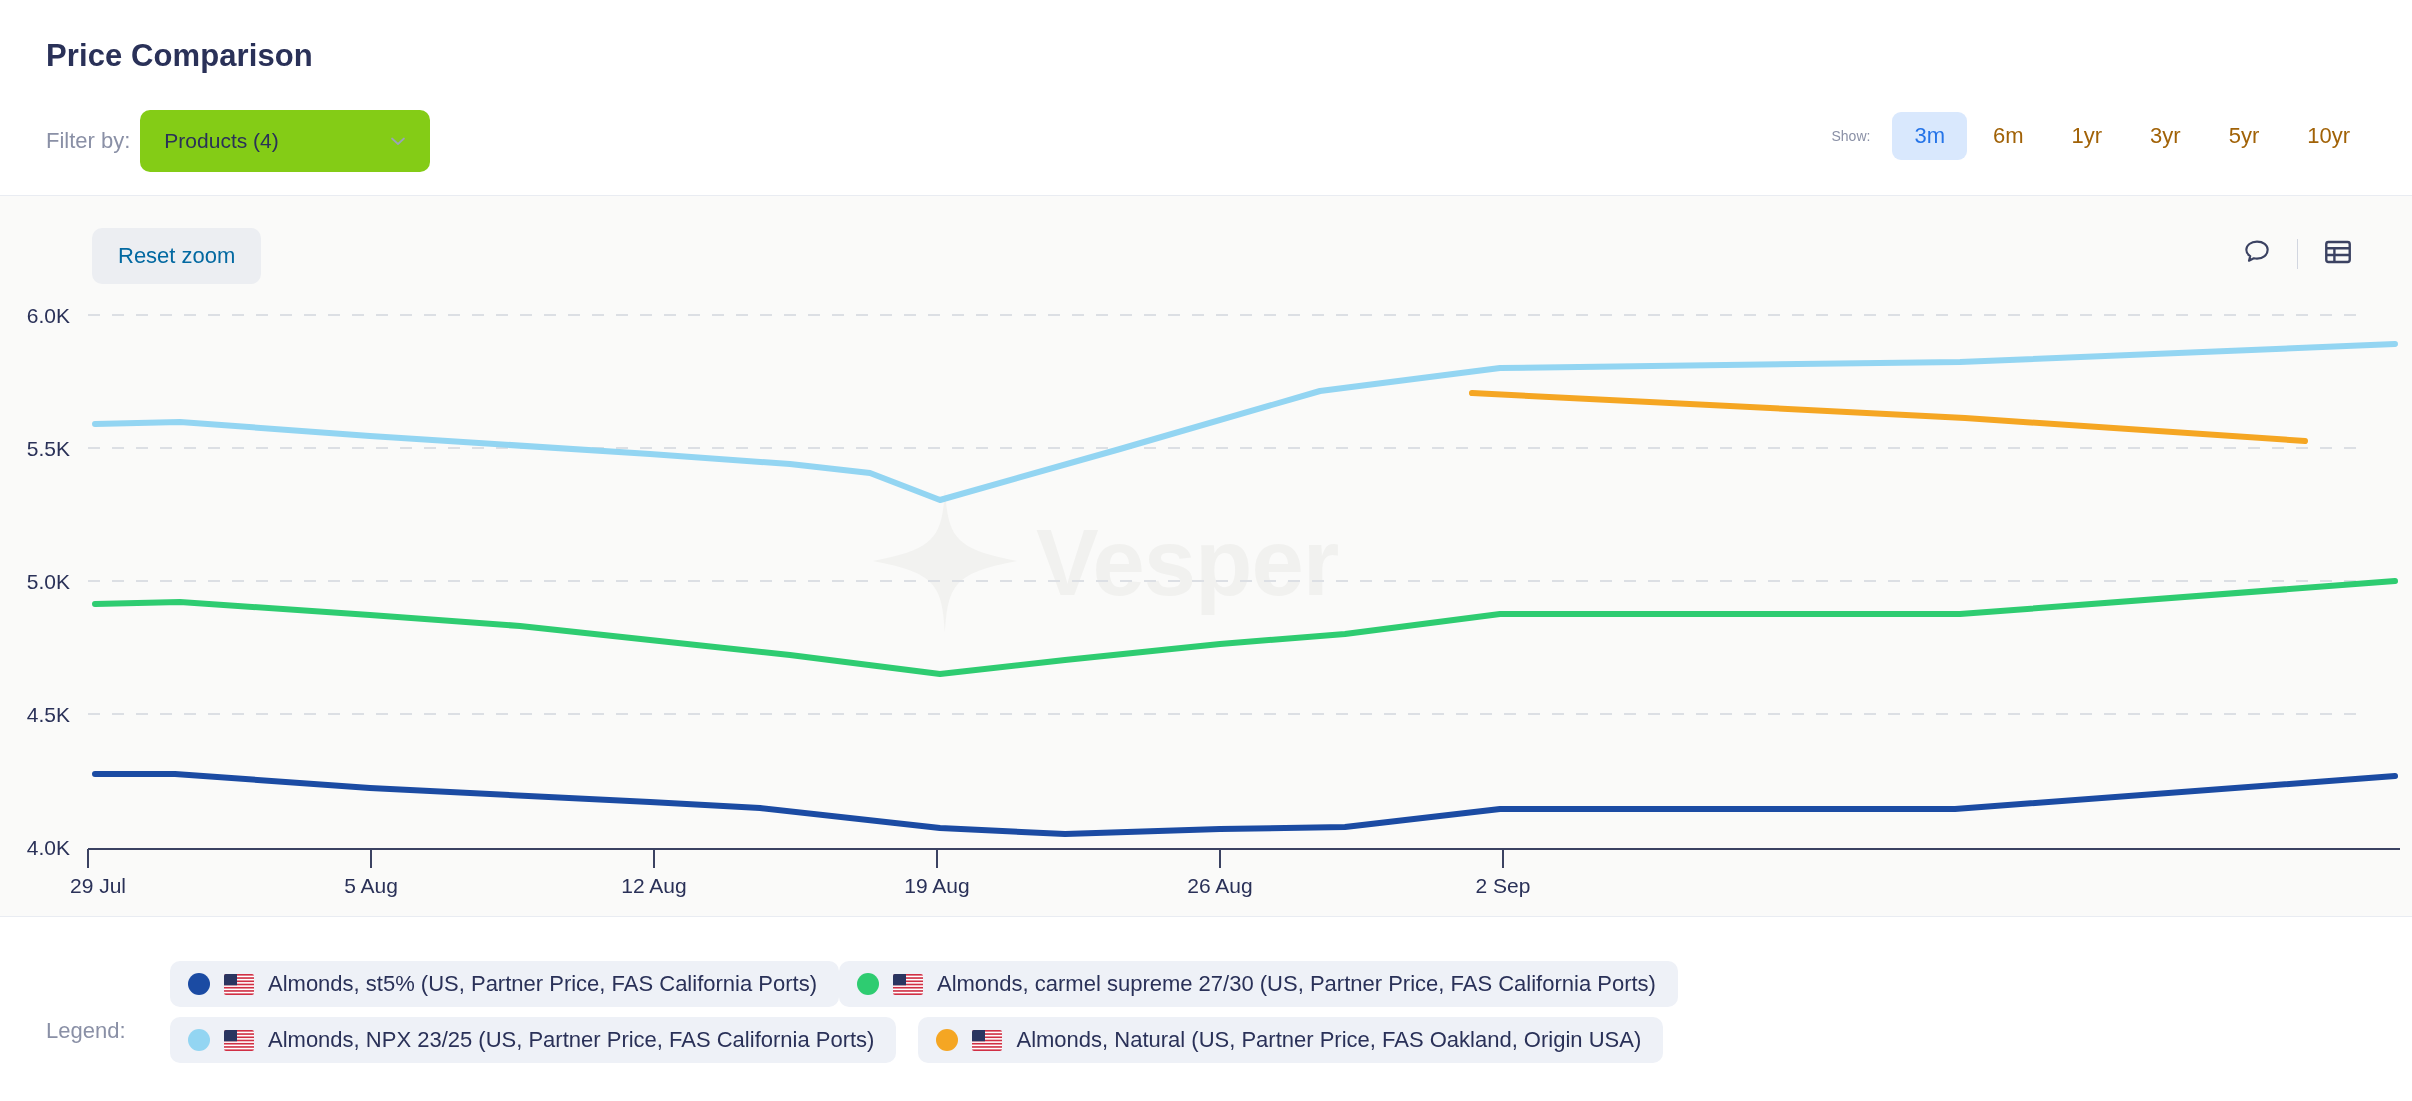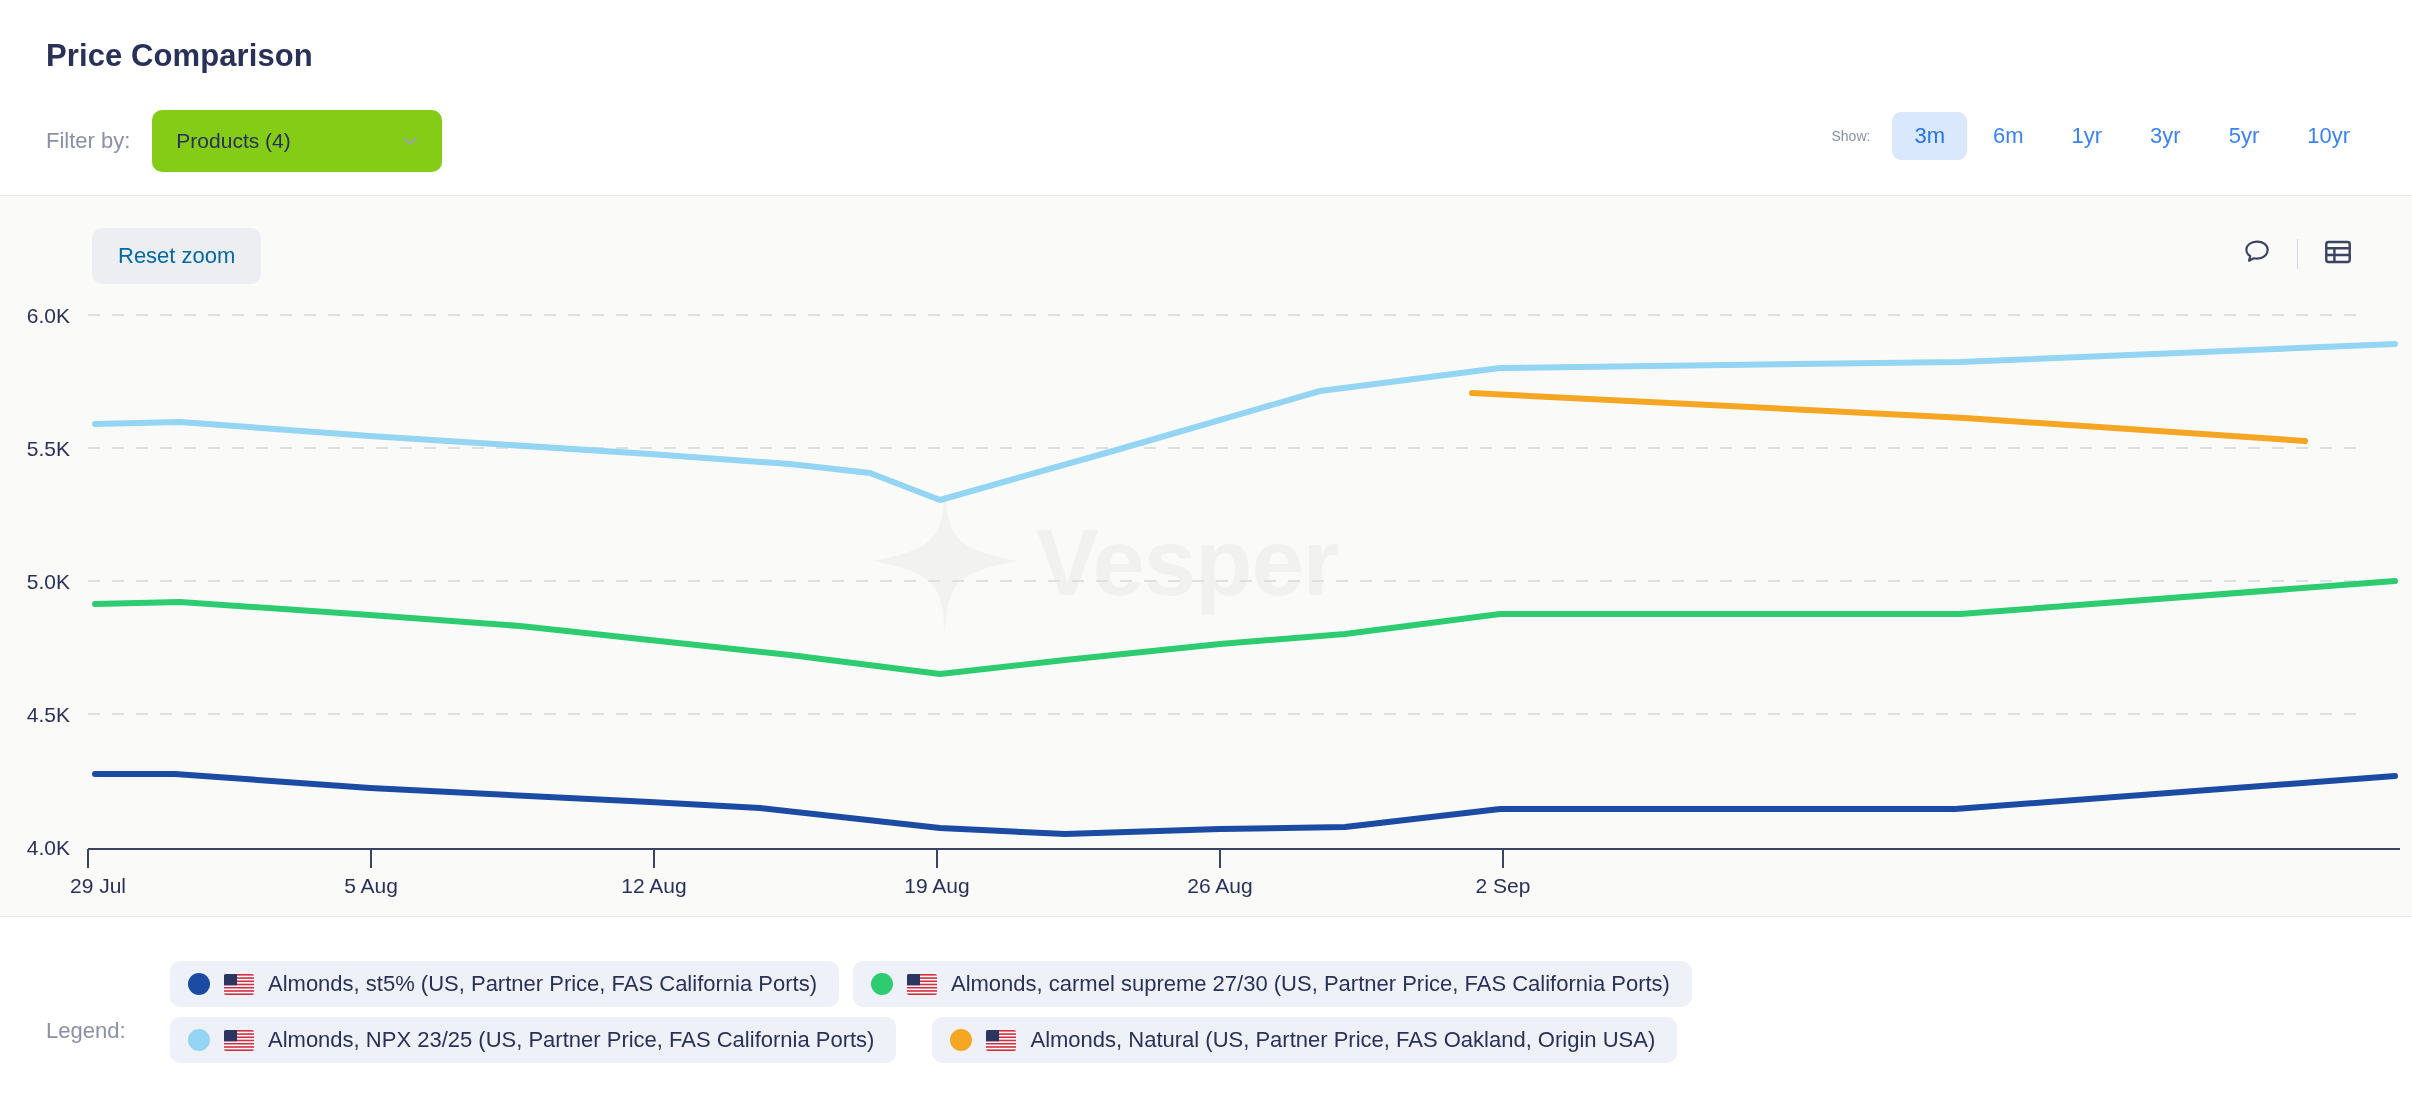--- a/index.html
+++ b/index.html
@@ -39,21 +39,21 @@
     font-weight: bold;
     color: #2a3158;
     letter-spacing: 0.1px;
   }
   .filter-row {
     position: absolute;
     left: 46px;
     top: 110px;
     display: flex;
     align-items: center;
-    gap: 22px;
+    gap: 10px;
     justify-content: center;
   }
   .filter-label {
     font-size: 22px;
     color: #8a90a6;
   }
   .dropdown {
     width: 290px;
     height: 62px;
     background: #84cc16;
@@ -83,21 +83,21 @@
     align-items: center;
     gap: 0px;
   }
   .show-label {
     font-size: 14px;
     color: #8a90a6;
     margin-right: 20px;
   }
   .range-btn {
     font-size: 22px;
-    color: #3b82f6;
+    color: #a16207;
     padding: 11px 22px;
     border-radius: 9px;
     cursor: pointer;
     background: transparent;
     border: none;
     font-family: inherit;
     margin: 0 2px;
   }
   .range-btn.active {
     background: #d9e8fd;
@@ -191,21 +191,21 @@
   .legend-rows {
     position: absolute;
     left: 170px;
     top: 44px;
     display: flex;
     flex-direction: column;
     gap: 10px;
   }
   .legend-row {
     display: flex;
-    gap: 14px;
+    gap: 0;
   }
   .legend-chip {
     display: flex;
     align-items: center;
     gap: 14px;
     background: #eef1f7;
     border-radius: 10px;
     padding: 10px 22px 10px 18px;
     cursor: pointer;
   }

